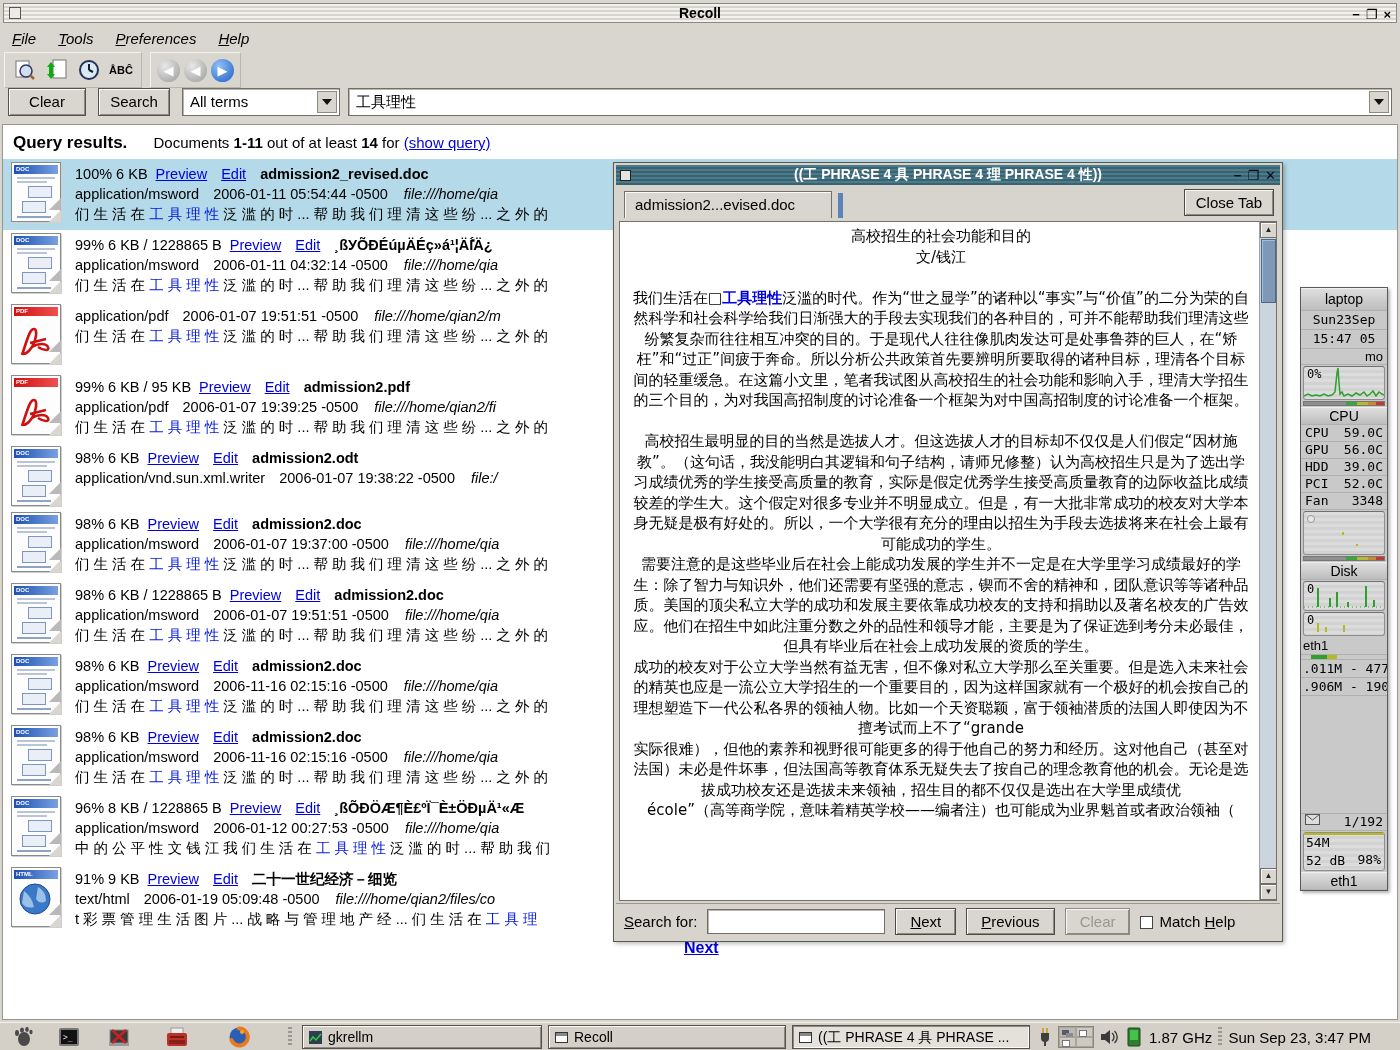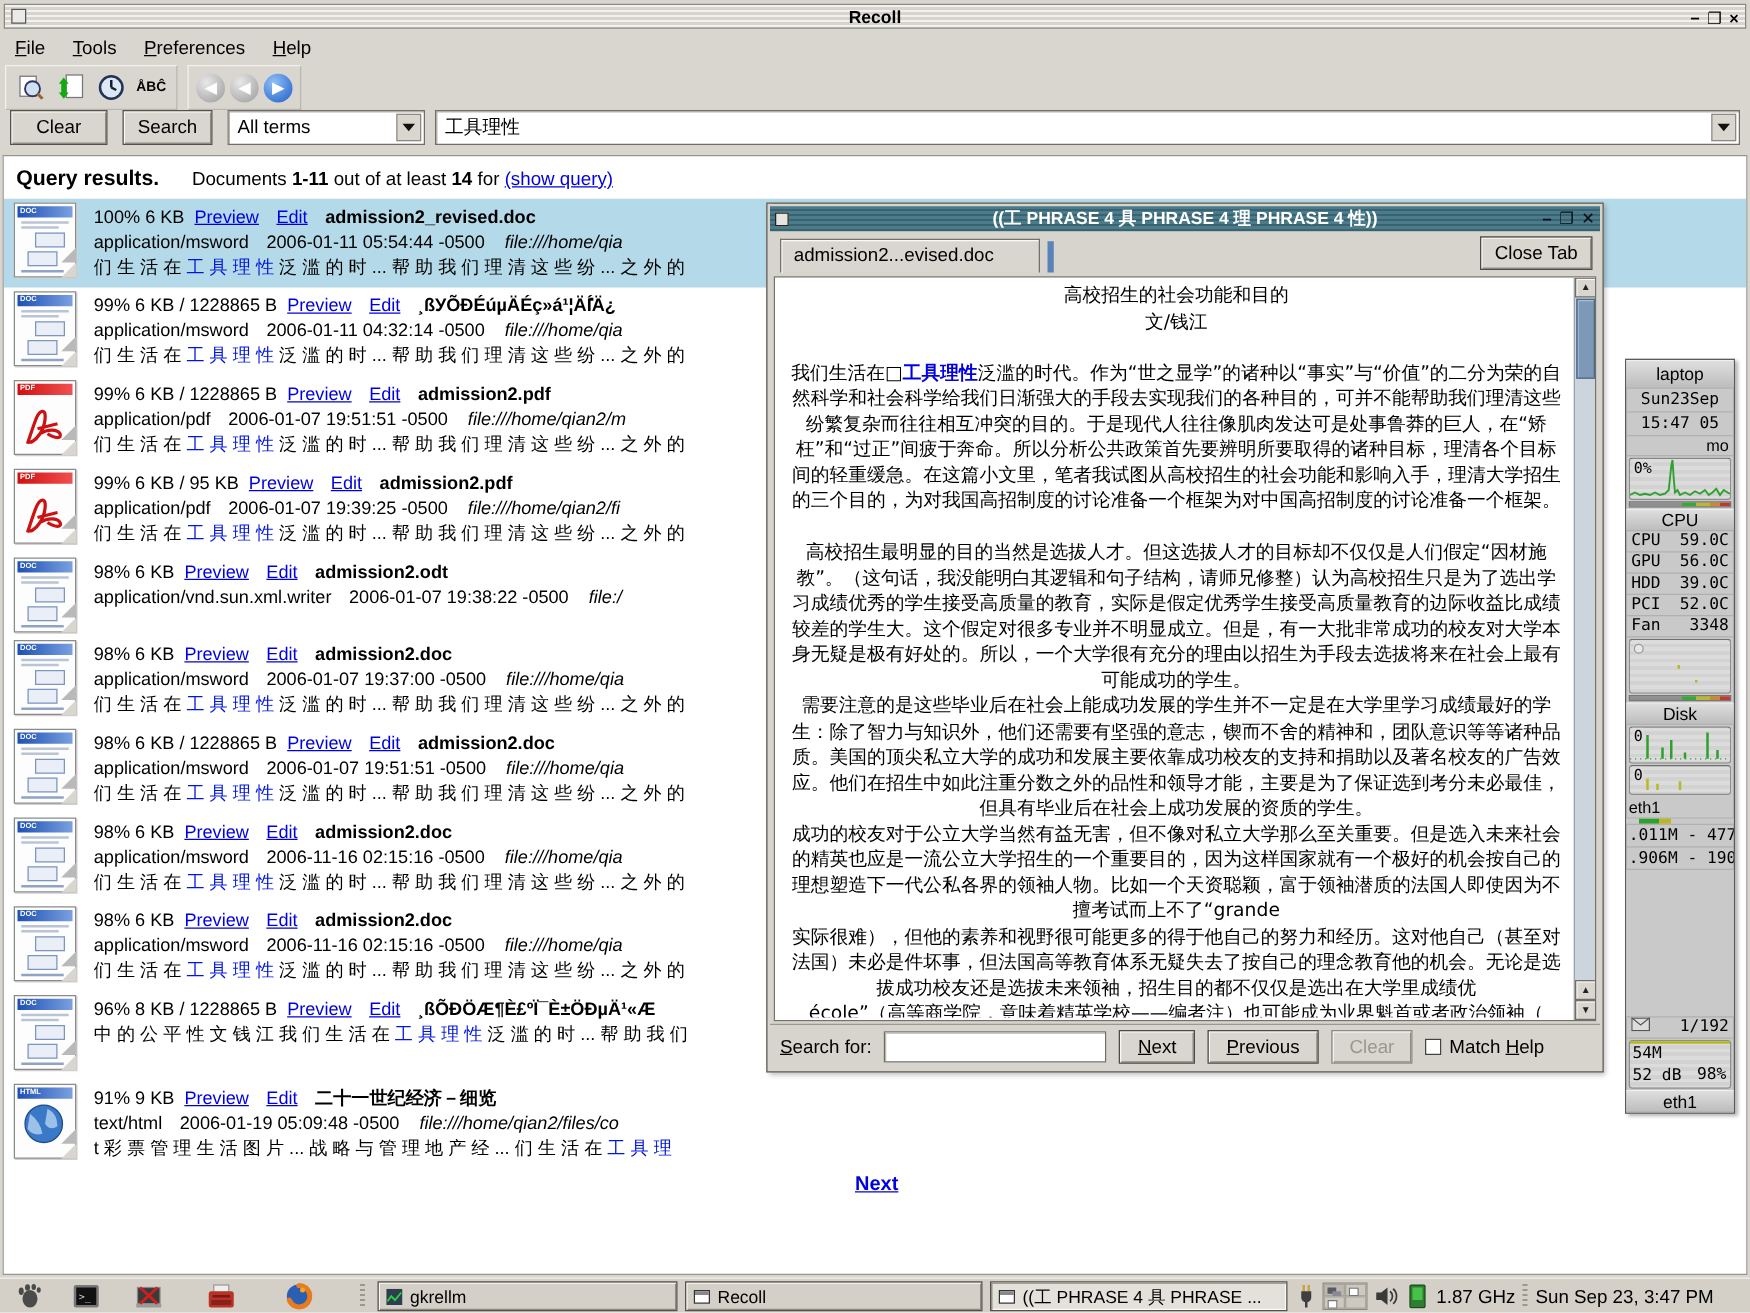--- a/index.html
+++ b/index.html
@@ -9,21 +9,21 @@
 
   
   .titlebar { position:absolute; left:3px; top:3px; right:3px; height:20px;
     background:repeating-linear-gradient(180deg,#f2f1ee 0 2px,#d7d4cd 2px 4px);
     border:1px solid #8a8a84; display:flex; align-items:center; }
   .titlebar .wicon { width:12px; height:12px; border:1px solid #555; background:#eceae6; margin-left:5px; }
   .titlebar .ttl { position:absolute; left:0; right:0; text-align:center; font-weight:bold; font-size:14px; }
   .winbtns { position:absolute; right:2px; top:0; height:20px; display:flex; align-items:center; gap:6px; padding-right:3px; }
   .winbtns span { font-weight:bold; font-size:13px; line-height:1; cursor:default; }
   .menubar { position:absolute; left:4px; top:26px; height:24px; display:flex; gap:22px; align-items:center; padding-left:8px; font-size:15px; }
-  .menubar .mi { display:inline-block; }
+  .menubar .mi { display:inline-block;font-style:italic; }
   .acc::first-letter { text-decoration:underline; }
 
   .toolbar { position:absolute; left:4px; top:52px; height:36px; display:flex; gap:8px; }
   .tgroup { display:flex; align-items:center; gap:4px; border:1px solid #b9b6af; border-left-color:#f2f1ec; border-top-color:#f2f1ec; padding:2px 6px; background:#d9d6cf; }
   .tbtn { width:28px; height:28px; display:flex; align-items:center; justify-content:center; }
   .abc { font-size:11px; font-weight:bold; letter-spacing:0; }
   .navball { width:23px; height:23px; border-radius:50%; display:flex; align-items:center; justify-content:center; color:#fff; font-weight:bold; font-size:13px; }
   .navball.dis { background:radial-gradient(circle at 35% 30%,#e8e8e8,#9a9a9a); color:#fdfdfd; }
   .navball.en  { background:radial-gradient(circle at 35% 30%,#8fc0f5,#1d5dc8); }
 
@@ -62,21 +62,21 @@
   .ficon .bar { position:absolute; left:2px; right:2px; top:2px; height:9px; color:#fff; font-size:6px; font-weight:bold; padding-left:2px; line-height:9px; }
   .bar.blue { background:linear-gradient(90deg,#1c50b4,#7aa0e0); }
   .bar.red { background:linear-gradient(90deg,#d01010,#f05050); }
   .ficon .l { position:absolute; left:5px; height:2px; background:#b9c4d4; }
   .ficon .tbl { position:absolute; border:1px solid #7c96c0; background:#e9eef7; }
   .ficon .fold { position:absolute; right:-1px; bottom:-1px; width:0; height:0; border-left:12px solid transparent; border-bottom:12px solid #d9d6cf; }
   .ficon .fold2 { position:absolute; right:-1px; bottom:11px; width:0; height:0; border-bottom:12px solid #b9b9b9; border-left:12px solid transparent; }
   .ficon svg { position:absolute; }
 
   
-  .pv { position:absolute; left:613px; top:162px; width:670px; height:696px; background:#d7d4cd; border:1px solid #5c5952; box-shadow:2px 2px 4px rgba(0,0,0,.25); }
+  .pv { position:absolute; left:613px; top:162px; width:670px; height:780px; background:#d7d4cd; border:1px solid #5c5952; box-shadow:2px 2px 4px rgba(0,0,0,.25); }
   .pv-title { position:absolute; left:2px; top:2px; right:2px; height:20px;
     background:repeating-linear-gradient(180deg,#4b7c8b 0 2px,#3a6271 2px 4px);
     display:flex; align-items:center; }
   .pv-title .wicon { width:11px; height:11px; border:1px solid #222; background:#e6e4df; margin-left:4px; }
   .pv-title .ttl { position:absolute; left:0; right:0; text-align:center; color:#fff; font-weight:bold; font-size:14px; }
   .pv-btns { position:absolute; right:4px; top:0; height:20px; display:flex; gap:6px; align-items:center; color:#0c0c14; font-weight:bold; font-size:13px; }
   .pv-tabs { position:absolute; left:4px; top:26px; right:4px; height:30px; }
   .tab { position:absolute; left:6px; top:2px; width:208px; height:27px; background:#d9d6cf; border:1px solid #74716a; border-bottom:none;
     box-shadow:inset 1px 1px 0 #faf9f6; font-size:15px; line-height:26px; padding-left:10px; }
   .tabaccent { position:absolute; left:220px; top:4px; width:5px; height:25px; background:#5b83b8; }
@@ -250,21 +250,20 @@
         <div class="row">
           <div class="ficon">
             <div class="bar red">PDF</div>
             <svg width="40" height="42" style="left:4px;top:12px;">
               <path d="M6 38 C12 20 14 12 18 12 C22 12 20 24 16 30 C12 36 8 38 6 36 M16 30 C22 26 30 26 32 30 C34 34 28 34 22 30 M14 26 L30 22" fill="none" stroke="#cc1212" stroke-width="2.6"></path>
             </svg>
             <div class="fold2"></div>
             <div class="fold"></div>
           </div>
           <div class="rtext">
-            <div><span class="meta">99% 6 KB / 1228865 B</span><span class="lnk">Preview</span><span class="lnk">Edit</span><span class="fname">admission2.pdf</span></div>
             <div><span class="mime">application/pdf</span><span class="date">2006-01-07 19:51:51 -0500</span><span class="url">file:///home/qian2/m</span></div>
             <div class="snip"><span>们 生 活 在 </span><span class="hl">工 具 理 性</span><span> 泛 滥 的 时 ... 帮 助 我 们 理 清 这 些 纷 ... 之 外 的</span></div>
           </div>
         </div>
         <div class="row">
           <div class="ficon">
             <div class="bar red">PDF</div>
             <svg width="40" height="42" style="left:4px;top:12px;">
               <path d="M6 38 C12 20 14 12 18 12 C22 12 20 24 16 30 C12 36 8 38 6 36 M16 30 C22 26 30 26 32 30 C34 34 28 34 22 30 M14 26 L30 22" fill="none" stroke="#cc1212" stroke-width="2.6"></path>
             </svg>
@@ -367,20 +366,21 @@
             <div class="l" style="top:14px;width:38px;"></div>
             <div class="l" style="top:18px;width:30px;"></div>
             <div class="tbl" style="left:16px;top:23px;width:24px;height:12px;"></div>
             <div class="tbl" style="left:10px;top:38px;width:24px;height:12px;"></div>
             <div class="l" style="top:53px;width:34px;background:#8fa4c4;"></div>
             <div class="fold2"></div>
             <div class="fold"></div>
           </div>
           <div class="rtext">
             <div><span class="meta">96% 8 KB / 1228865 B</span><span class="lnk">Preview</span><span class="lnk">Edit</span><span class="fname">¸ßÕÐÖÆ¶È£ºÏ¯È±ÖÐµÄ¹«Æ</span></div>
+            <div><span class="mime">application/msword</span><span class="date">2006-01-12 00:27:53 -0500</span><span class="url">file:///home/qia</span></div>
             <div class="snip"><span>中 的 公 平 性 文 钱 江 我 们 生 活 在 </span><span class="hl">工 具 理 性</span><span> 泛 滥 的 时 ... 帮 助 我 们</span></div>
           </div>
         </div>
         <div class="row">
           <div class="ficon">
             <div class="bar blue">HTML</div>
             <svg width="40" height="40" style="left:4px;top:13px;">
               <circle cx="19" cy="18" r="15" fill="#3a78c8"></circle>
               <path d="M8 10 q8 6 10 16 q-8 2 -12 -4 z" fill="#9cc0e8"></path>
               <path d="M22 6 q8 4 8 14 q-6 4 -10 -2 z" fill="#9cc0e8"></path>

